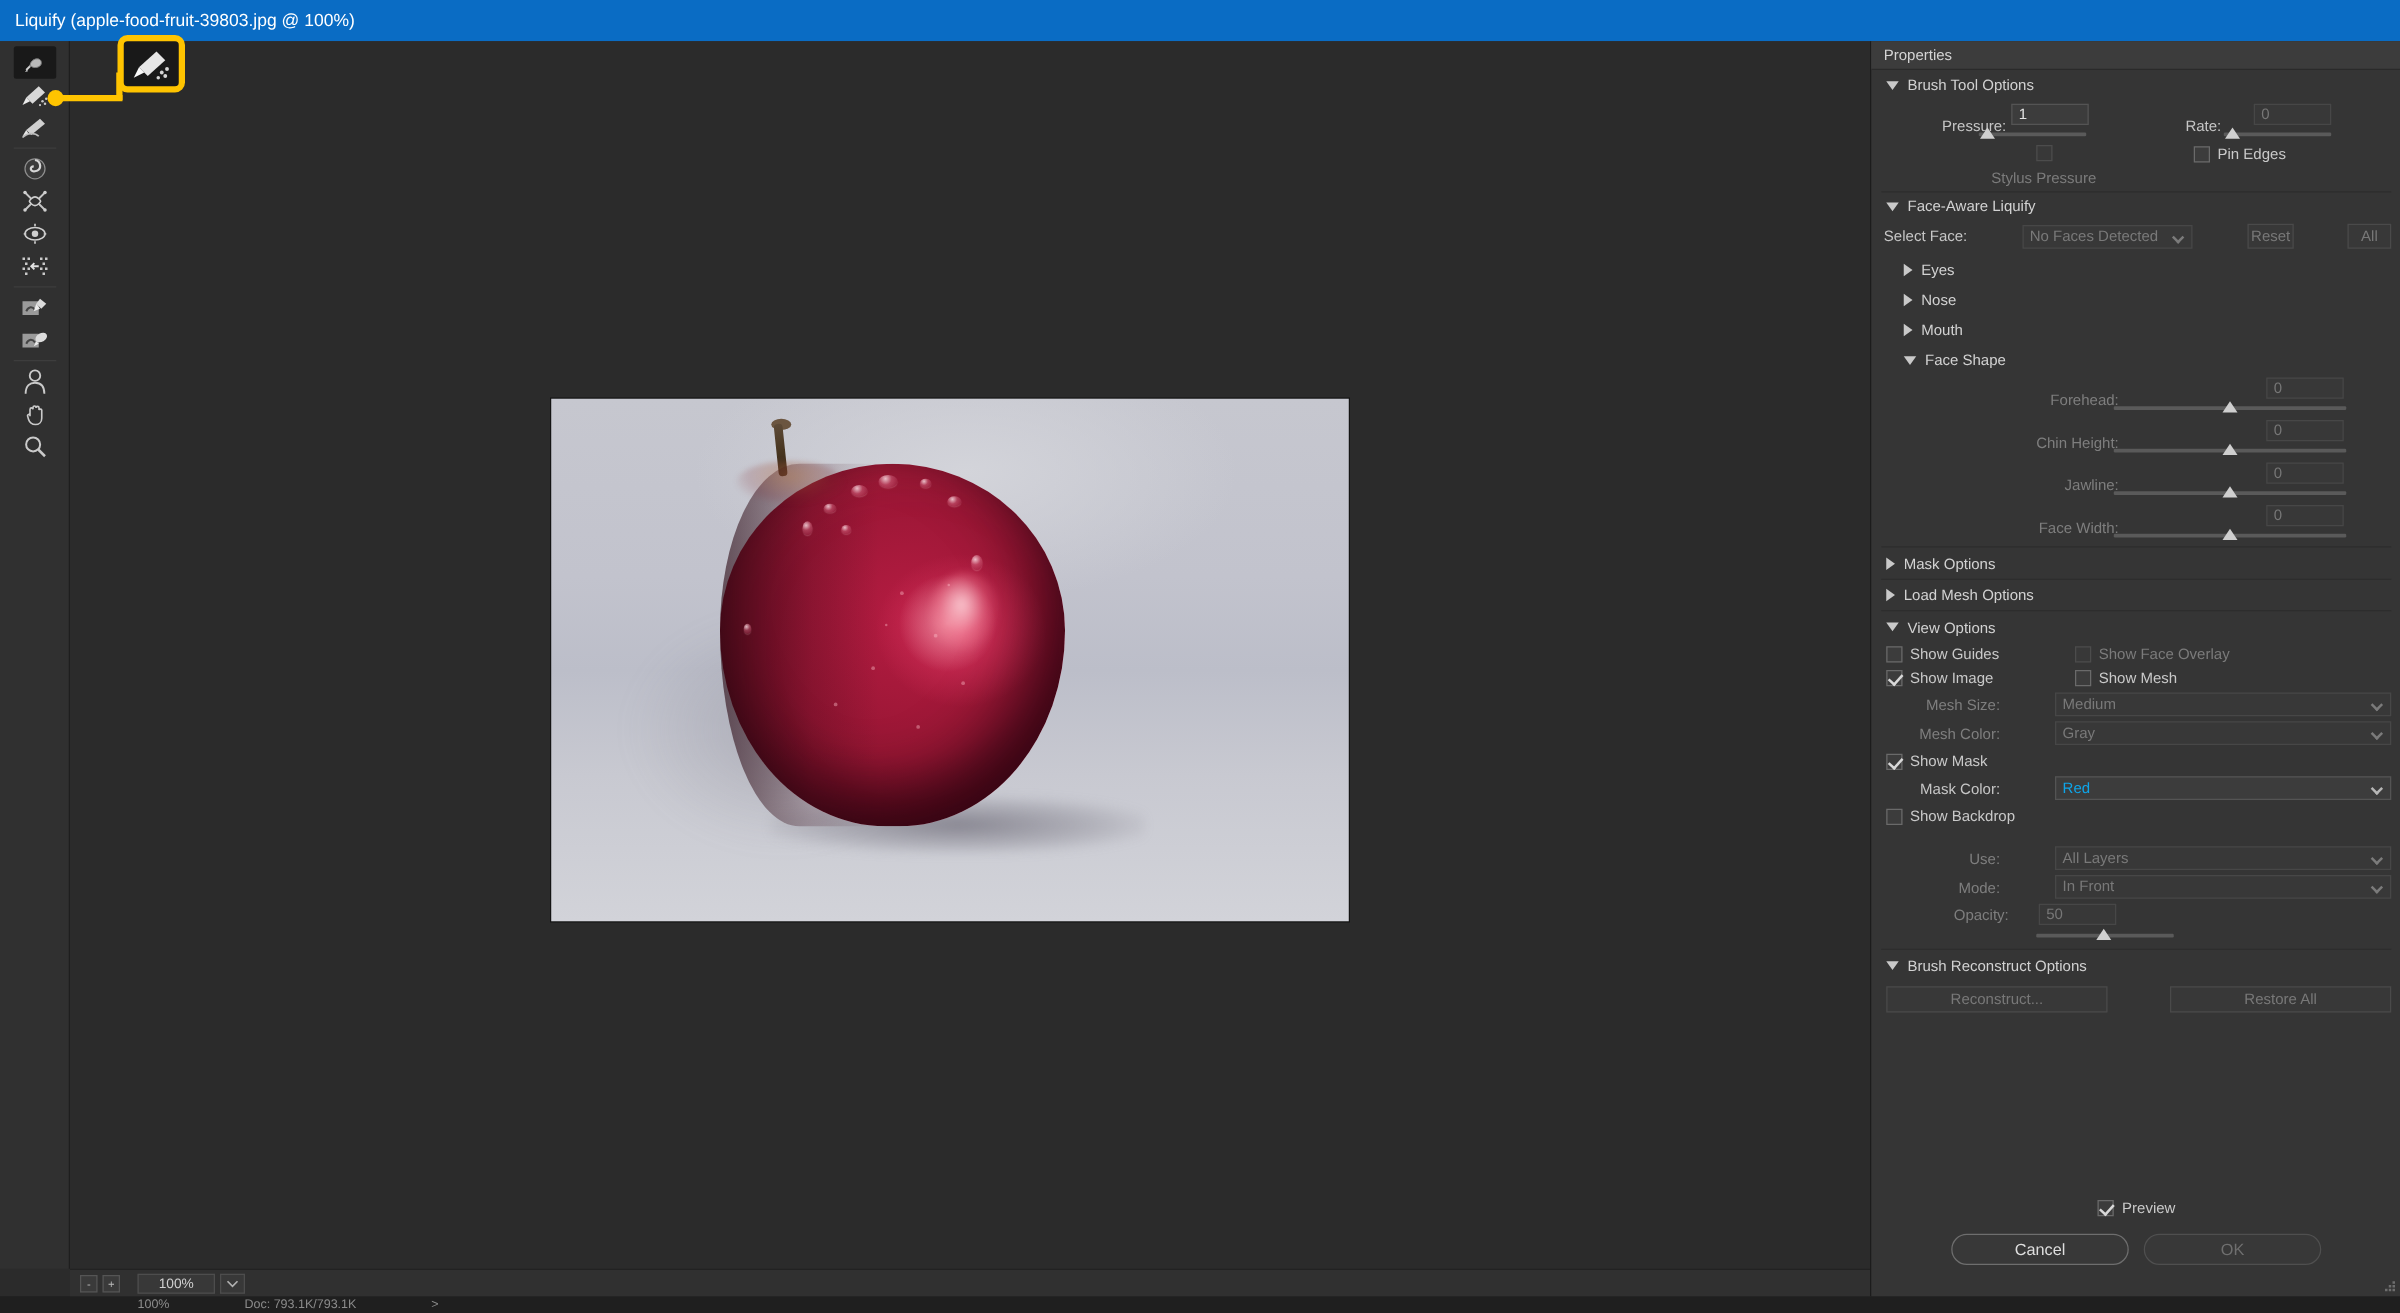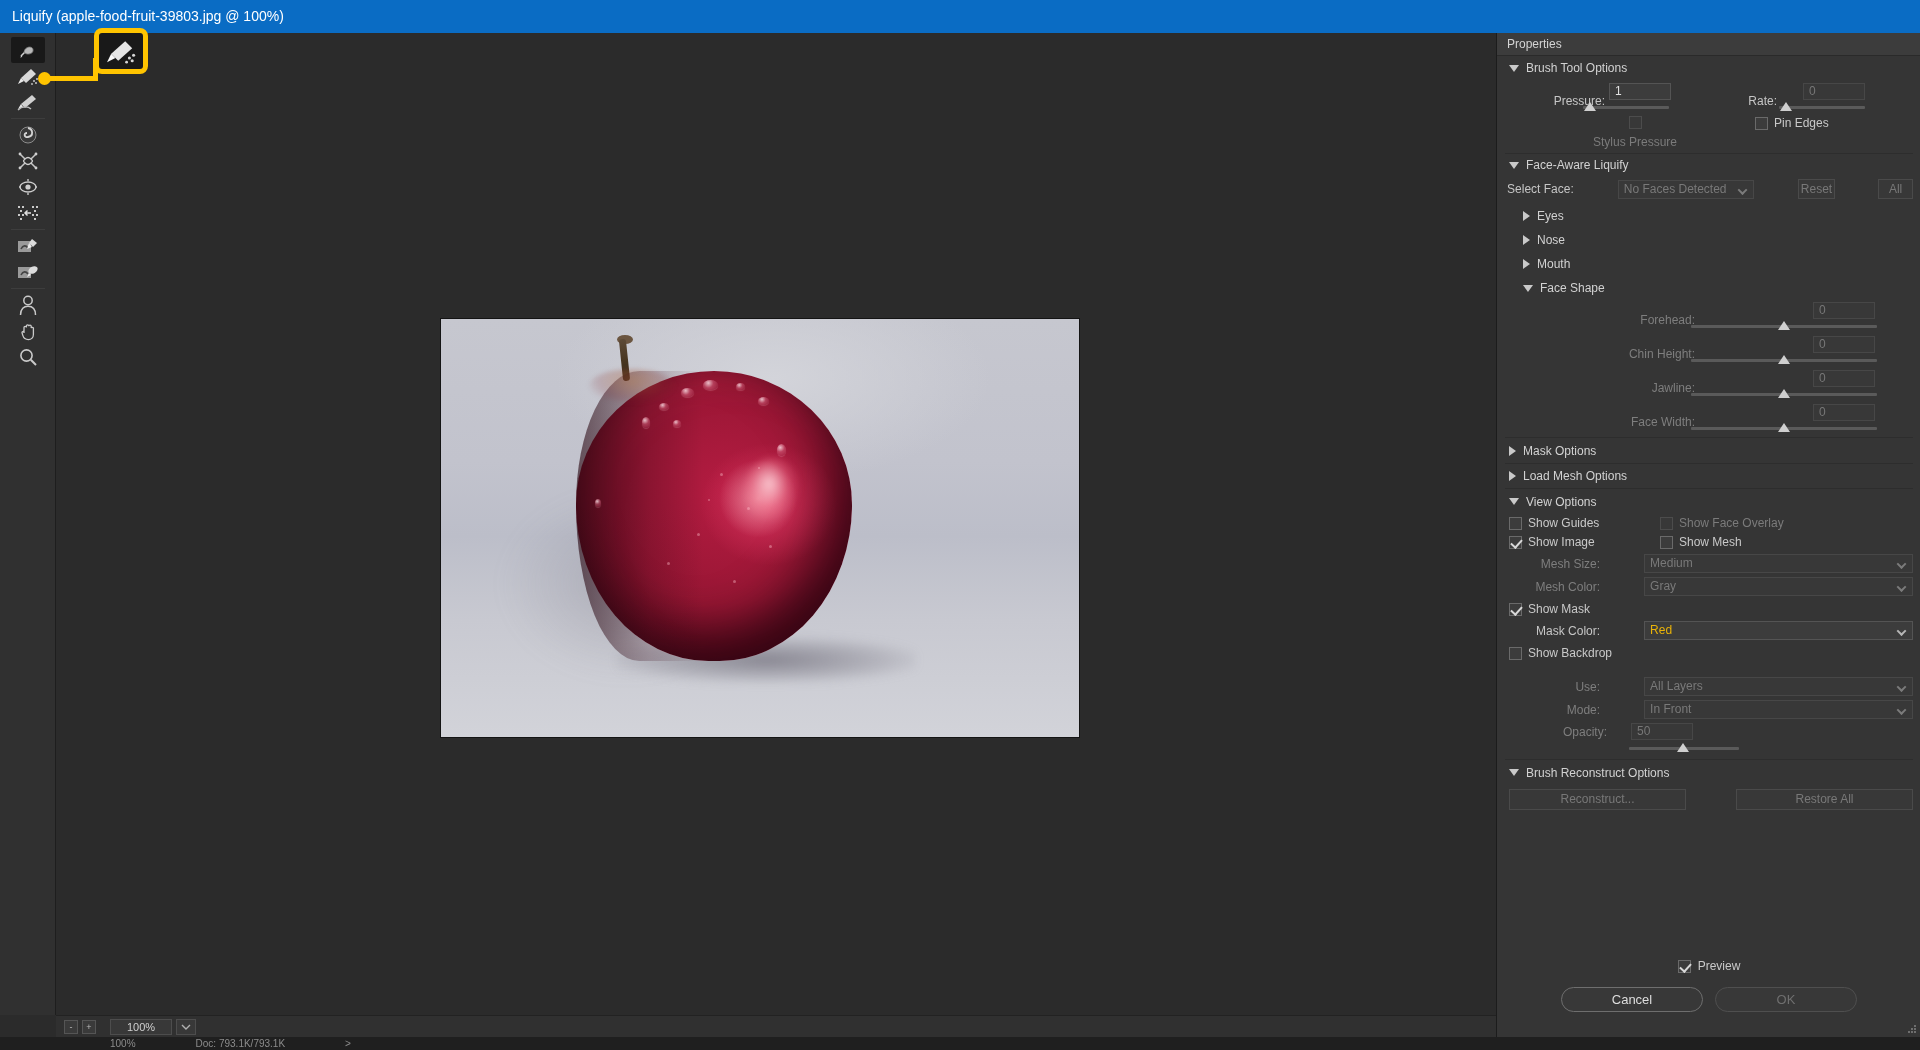--- a/index.html
+++ b/index.html
@@ -191,21 +191,21 @@
   .cb.dim { border-color: #4c4c4c; background: #383838; }
   .cb.on::after {
     content: ""; position: absolute; left: 3px; top: 0px; width: 5px; height: 9px;
     border: solid #d8d8d8; border-width: 0 2px 2px 0; transform: rotate(42deg);
   }
   .cbl { color: #c9c9c9; font-size: 12px; }
   .cbl.dim { color: #7b7b7b; }
 
   .sel2 {
     height: 19px; background: #3c3c3c; border: 1px solid #545454;
-    color: #eab308; font-size: 12px; line-height: 17px; padding-left: 5px;
+    color: #0ea5e9; font-size: 12px; line-height: 17px; padding-left: 5px;
     position: relative;
   }
   .sel2.dim { color: #797979; border-color: #474747; background: #383838; }
   .sel2 .chev {
     position: absolute; right: 7px; top: 7px; width: 7px; height: 7px;
     border-right: 2px solid #b6b6b6; border-bottom: 2px solid #b6b6b6;
     transform: rotate(45deg) translate(-1px,-1px);
   }
   .sel2.dim .chev { border-color: #7b7b7b; }
 

